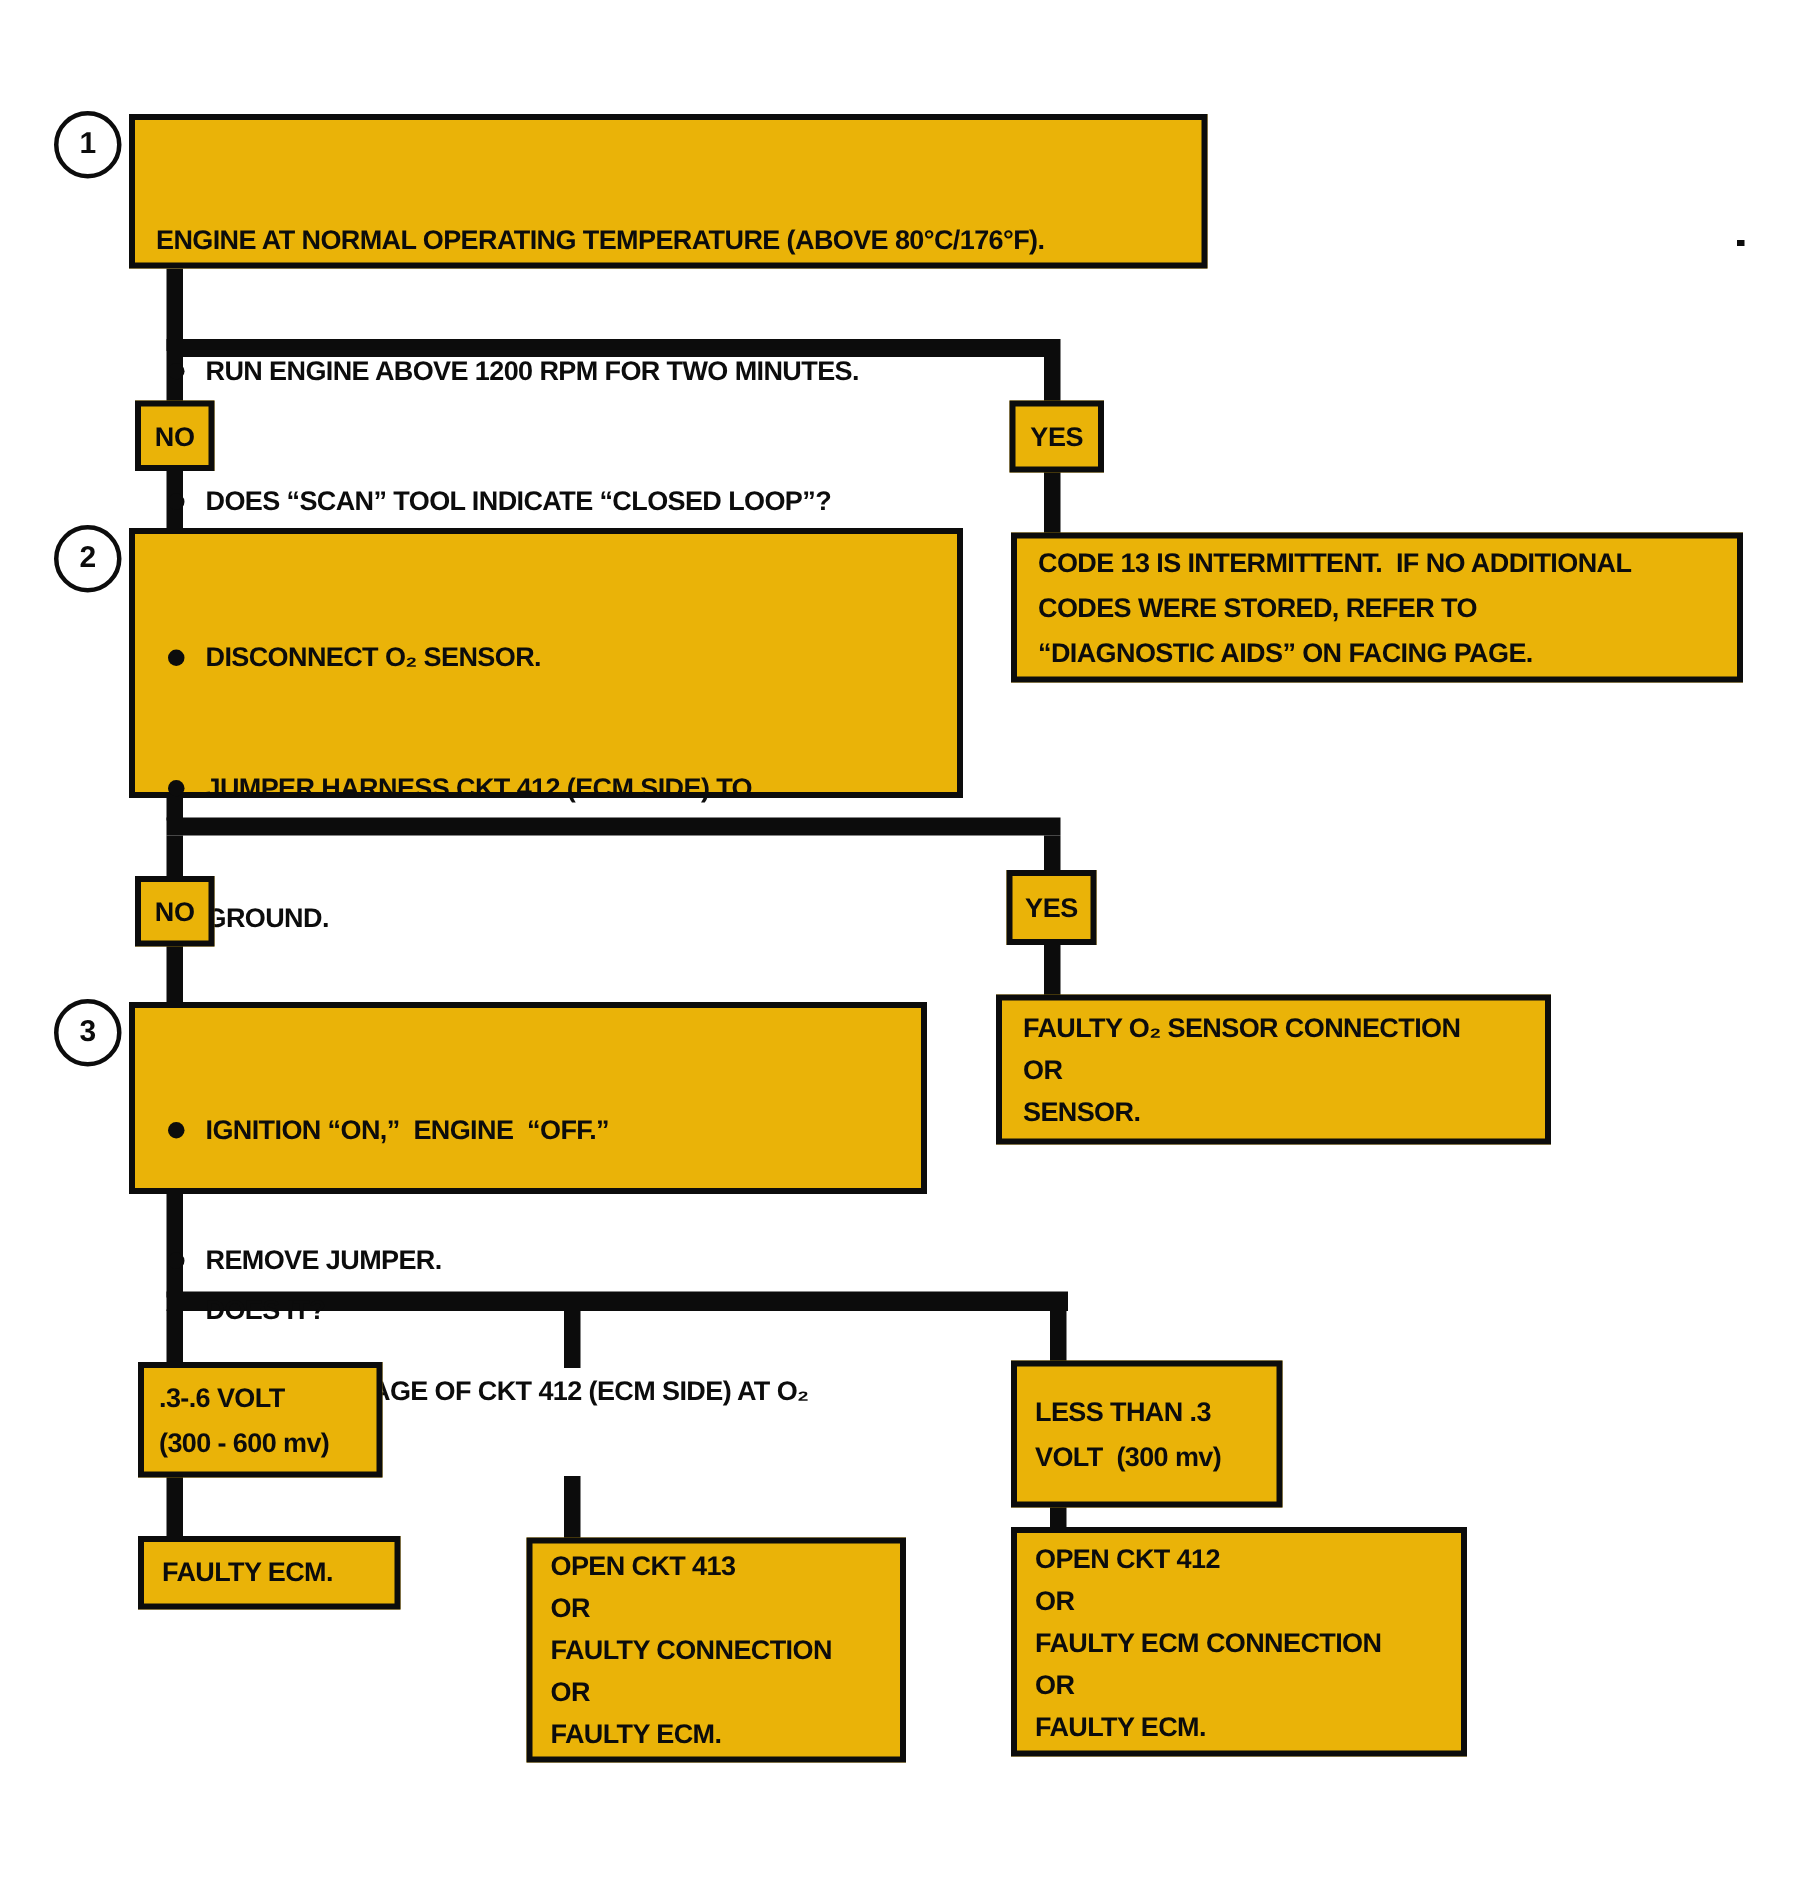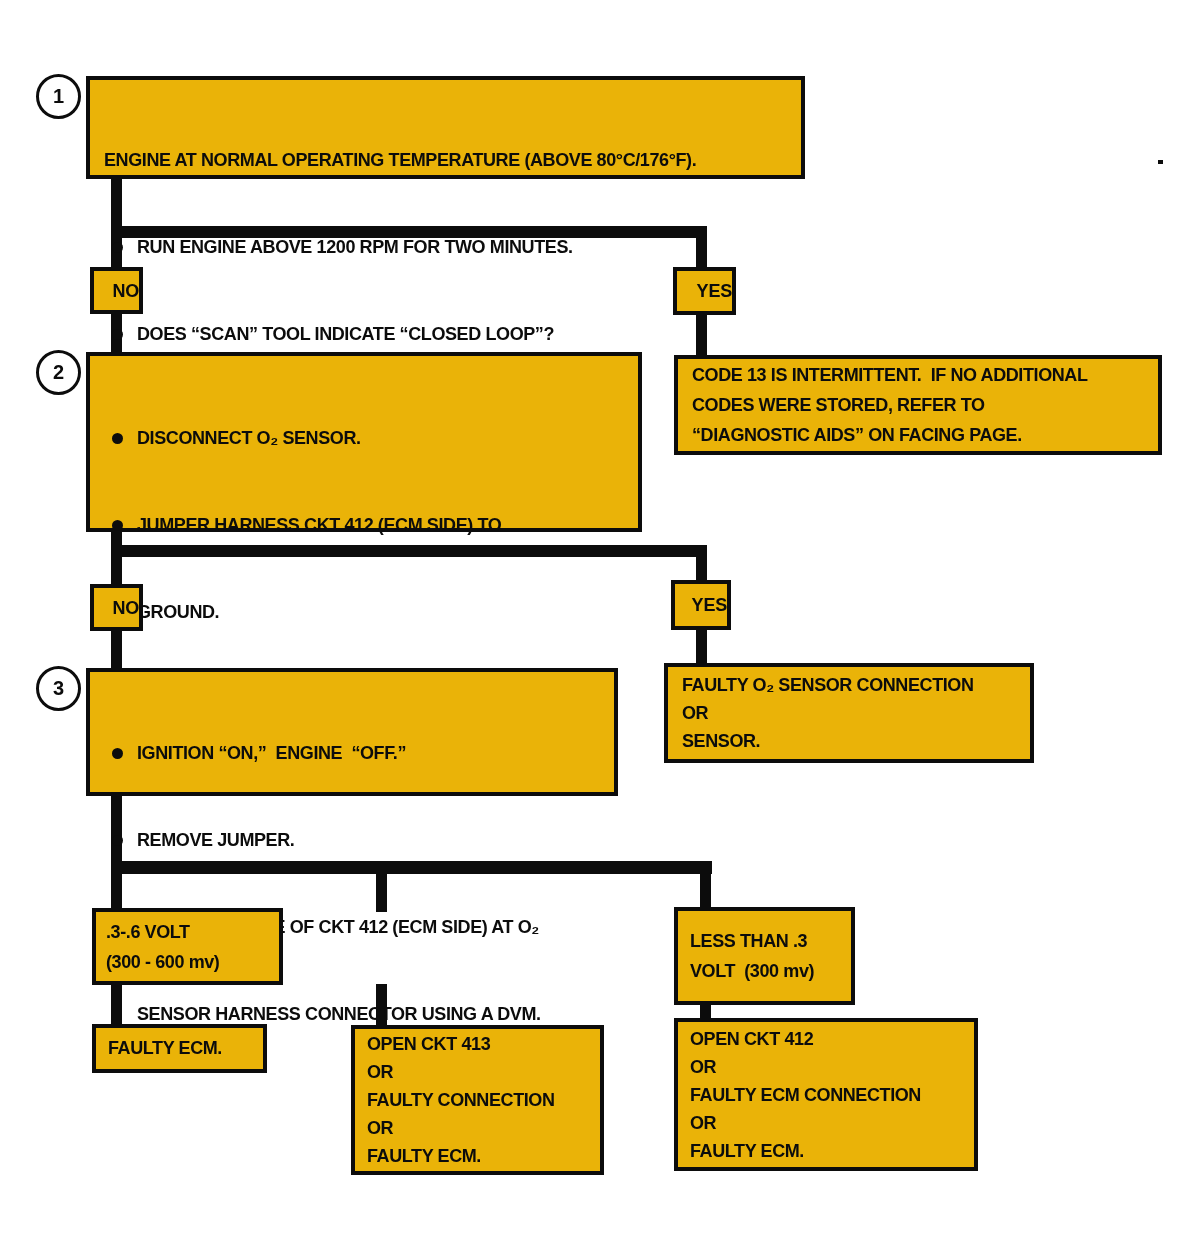--- a/index.html
+++ b/index.html
@@ -25,21 +25,21 @@
     letter-spacing:-0.4px;
     white-space:pre-wrap;
   }
   .pad{padding:8px 12px;}
   .row{display:flex;align-items:flex-start;}
   .dot{flex:none;width:11px;height:11px;border-radius:50%;background:#0c0c0c;margin:9px 14px 0 10px;}
   .cont{padding-left:35px;}
   .heading{padding-left:2px;}
   
   .dec{
-    display:flex;align-items:center;justify-content:flex-end;
+    display:flex;align-items:center;justify-content:center;
     font-size:18px;line-height:18px;letter-spacing:-0.2px;
   }
   
   .circ{
     position:absolute;width:45px;height:45px;border:3px solid #0c0c0c;border-radius:50%;
     background:#ffffff;box-sizing:border-box;
     display:flex;align-items:center;justify-content:center;
     font-weight:700;font-size:20px;
   }
   .center{display:flex;flex-direction:column;justify-content:center;}
@@ -108,20 +108,21 @@
     <div class="row">
       <span class="dot"></span>
       <div>JUMPER HARNESS CKT 412 (ECM SIDE) TO</div>
     </div>
     <div class="cont">GROUND.</div>
     <div class="row">
       <span class="dot"></span>
       <div>“SCAN” TOOL SHOULD DISPLAY O₂ VOLTAGE</div>
     </div>
     <div class="cont">BELOW .2  VOLT (200 mv) WITH ENGINE RUNNING.</div>
+    <div class="cont">DOES IT?</div>
   </div>
 
   <div class="fbox center" style="left:674px;top:355px;width:488px;height:100px;padding:6px 14px;line-height:30px;">
     <div>CODE 13 IS INTERMITTENT.  IF NO ADDITIONAL</div>
     <div>CODES WERE STORED, REFER TO</div>
     <div>“DIAGNOSTIC AIDS” ON FACING PAGE.</div>
   </div>
 
   <div class="fbox dec" style="left:90px;top:584px;width:53px;height:47px;">
     <span>NO</span>
@@ -136,30 +137,29 @@
       <div>IGNITION “ON,”  ENGINE  “OFF.”</div>
     </div>
     <div class="row">
       <span class="dot"></span>
       <div>REMOVE JUMPER.</div>
     </div>
     <div class="row">
       <span class="dot"></span>
       <div>CHECK VOLTAGE OF CKT 412 (ECM SIDE) AT O₂</div>
     </div>
-    <div class="cont">SENSOR HARNESS CONNECTOR USING A DVM.</div>
   </div>
 
   <div class="fbox center" style="left:664px;top:663px;width:370px;height:100px;padding:6px 14px;line-height:28px;">
     <div>FAULTY O₂ SENSOR CONNECTION</div>
     <div>OR</div>
     <div>SENSOR.</div>
   </div>
 
-  <div class="fbox center" style="left:92px;top:908px;width:191px;height:77px;padding:4px 10px;line-height:30px;">
+  <div class="fbox center" style="left:92px;top:908px;width:163px;height:77px;padding:4px 10px;line-height:30px;">
     <div>.3-.6 VOLT</div>
     <div>(300 - 600 mv)</div>
   </div>
   <div class="fbox center" style="left:674px;top:907px;width:181px;height:98px;padding:4px 12px;line-height:30px;">
     <div>LESS THAN .3</div>
     <div>VOLT  (300 mv)</div>
   </div>
 
   <div class="fbox center" style="left:92px;top:1024px;width:175px;height:49px;padding:2px 12px;">
     <div>FAULTY ECM.</div>

